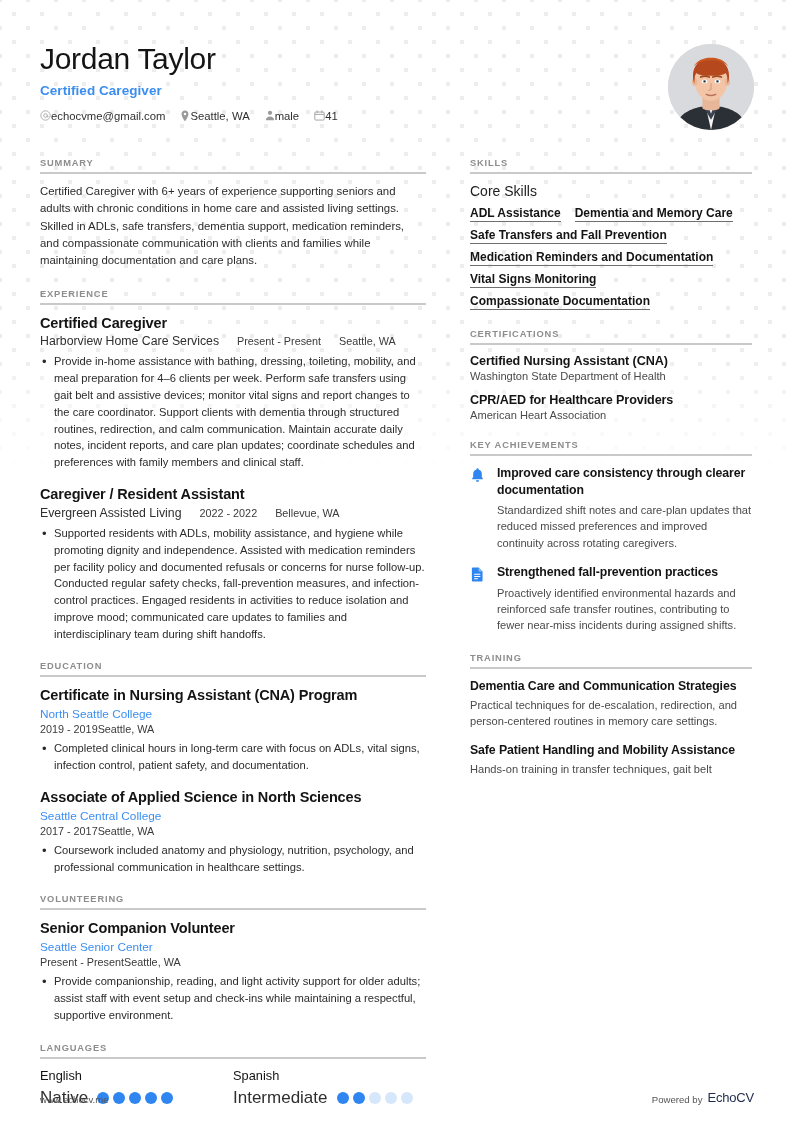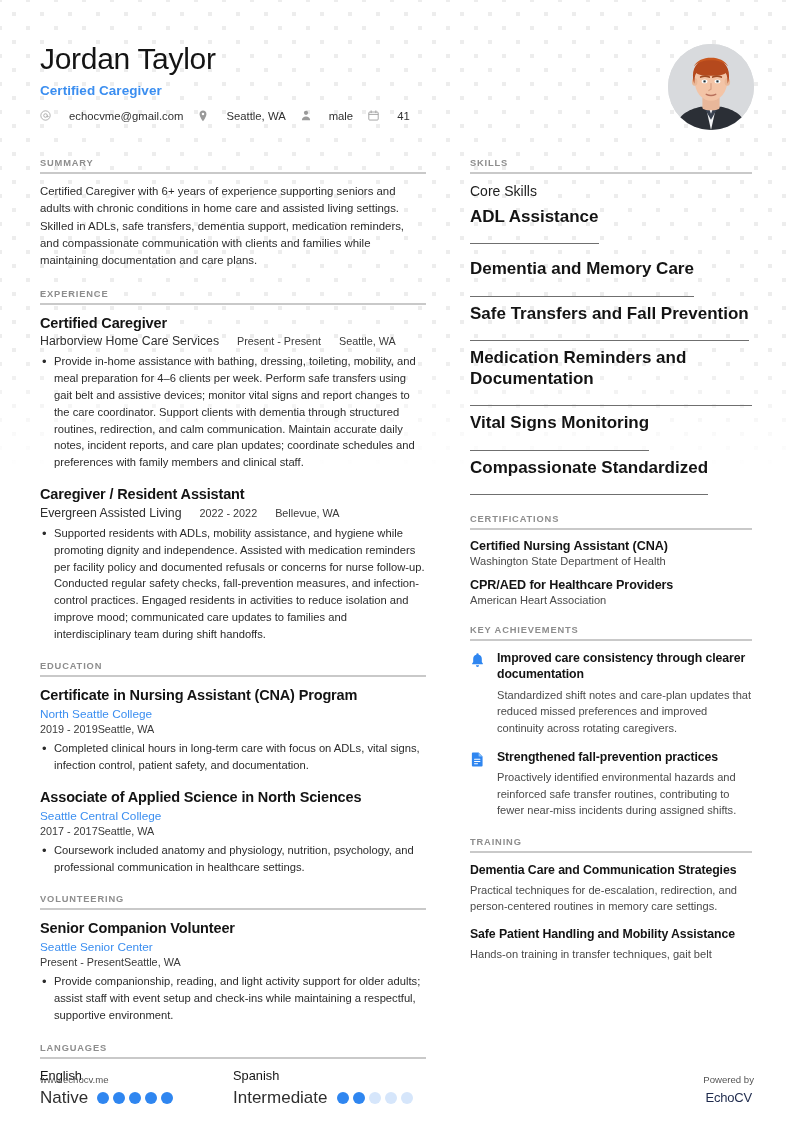--- a/index.html
+++ b/index.html
@@ -69,21 +69,21 @@
     display: flex;
     align-items: center;
     gap: 15px;
     margin-top: 12px;
     font-size: 11.3px;
     color: #303030;
   }
   .contact-item {
     display: flex;
     align-items: center;
-    gap: 18px;
+    gap: 0;
     white-space: nowrap;
   }
   .contact-item svg { display: block; flex: none; }
 
   .avatar {
     width: 86px;
     height: 86px;
     border-radius: 50%;
     overflow: hidden;
     flex: none;
@@ -218,25 +218,25 @@
     margin-bottom: 7px;
   }
   .skill-rows { display: block; }
   .skill-line {
     display: flex;
     flex-wrap: wrap;
     gap: 14px;
     margin-bottom: 6px;
   }
   .skill {
-    font-size: 17px;
+    font-size: 12px;
     font-weight: 700;
     color: #141414;
     border-bottom: 1px solid #6f6f6f;
-    padding-bottom: 16px;
+    padding-bottom: 0;
     display: inline-block;
     line-height: 1.25;
   }
 
   .cert { margin-bottom: 11px; }
   .cert:last-child { margin-bottom: 0; }
   .cert-name {
     font-size: 12.6px;
     font-weight: 700;
     color: #141414;
@@ -292,21 +292,21 @@
     left: 40px;
     right: 40px;
     bottom: 18px;
     display: flex;
     align-items: baseline;
     justify-content: space-between;
     font-size: 9.6px;
     color: #555;
     z-index: 3;
   }
-  .powered { display: flex; align-items: center; gap: 5px; flex-direction: column; }
+  .powered { display: flex; align-items: flex-end; gap: 5px; }
   .brand {
     font-size: 13px;
     color: #1f2b4d;
     letter-spacing: -0.2px;
   }
 </style>
 </head>
 <body>
 
 <div class="dot-bg"></div>
@@ -531,21 +531,21 @@
             <div class="skill-line">
               <span class="skill">Safe Transfers and Fall Prevention</span>
             </div>
             <div class="skill-line">
               <span class="skill">Medication Reminders and Documentation</span>
             </div>
             <div class="skill-line">
               <span class="skill">Vital Signs Monitoring</span>
             </div>
             <div class="skill-line">
-              <span class="skill">Compassionate Standardized</span>
+              <span class="skill">Compassionate Documentation</span>
             </div>
           </div>
       </div>
 
       <div class="sec">
         <div class="sec-title">CERTIFICATIONS</div>
         <div class="sec-rule"></div>
 
         <div class="cert">
           <div class="cert-name">Certified Nursing Assistant (CNA)</div>

